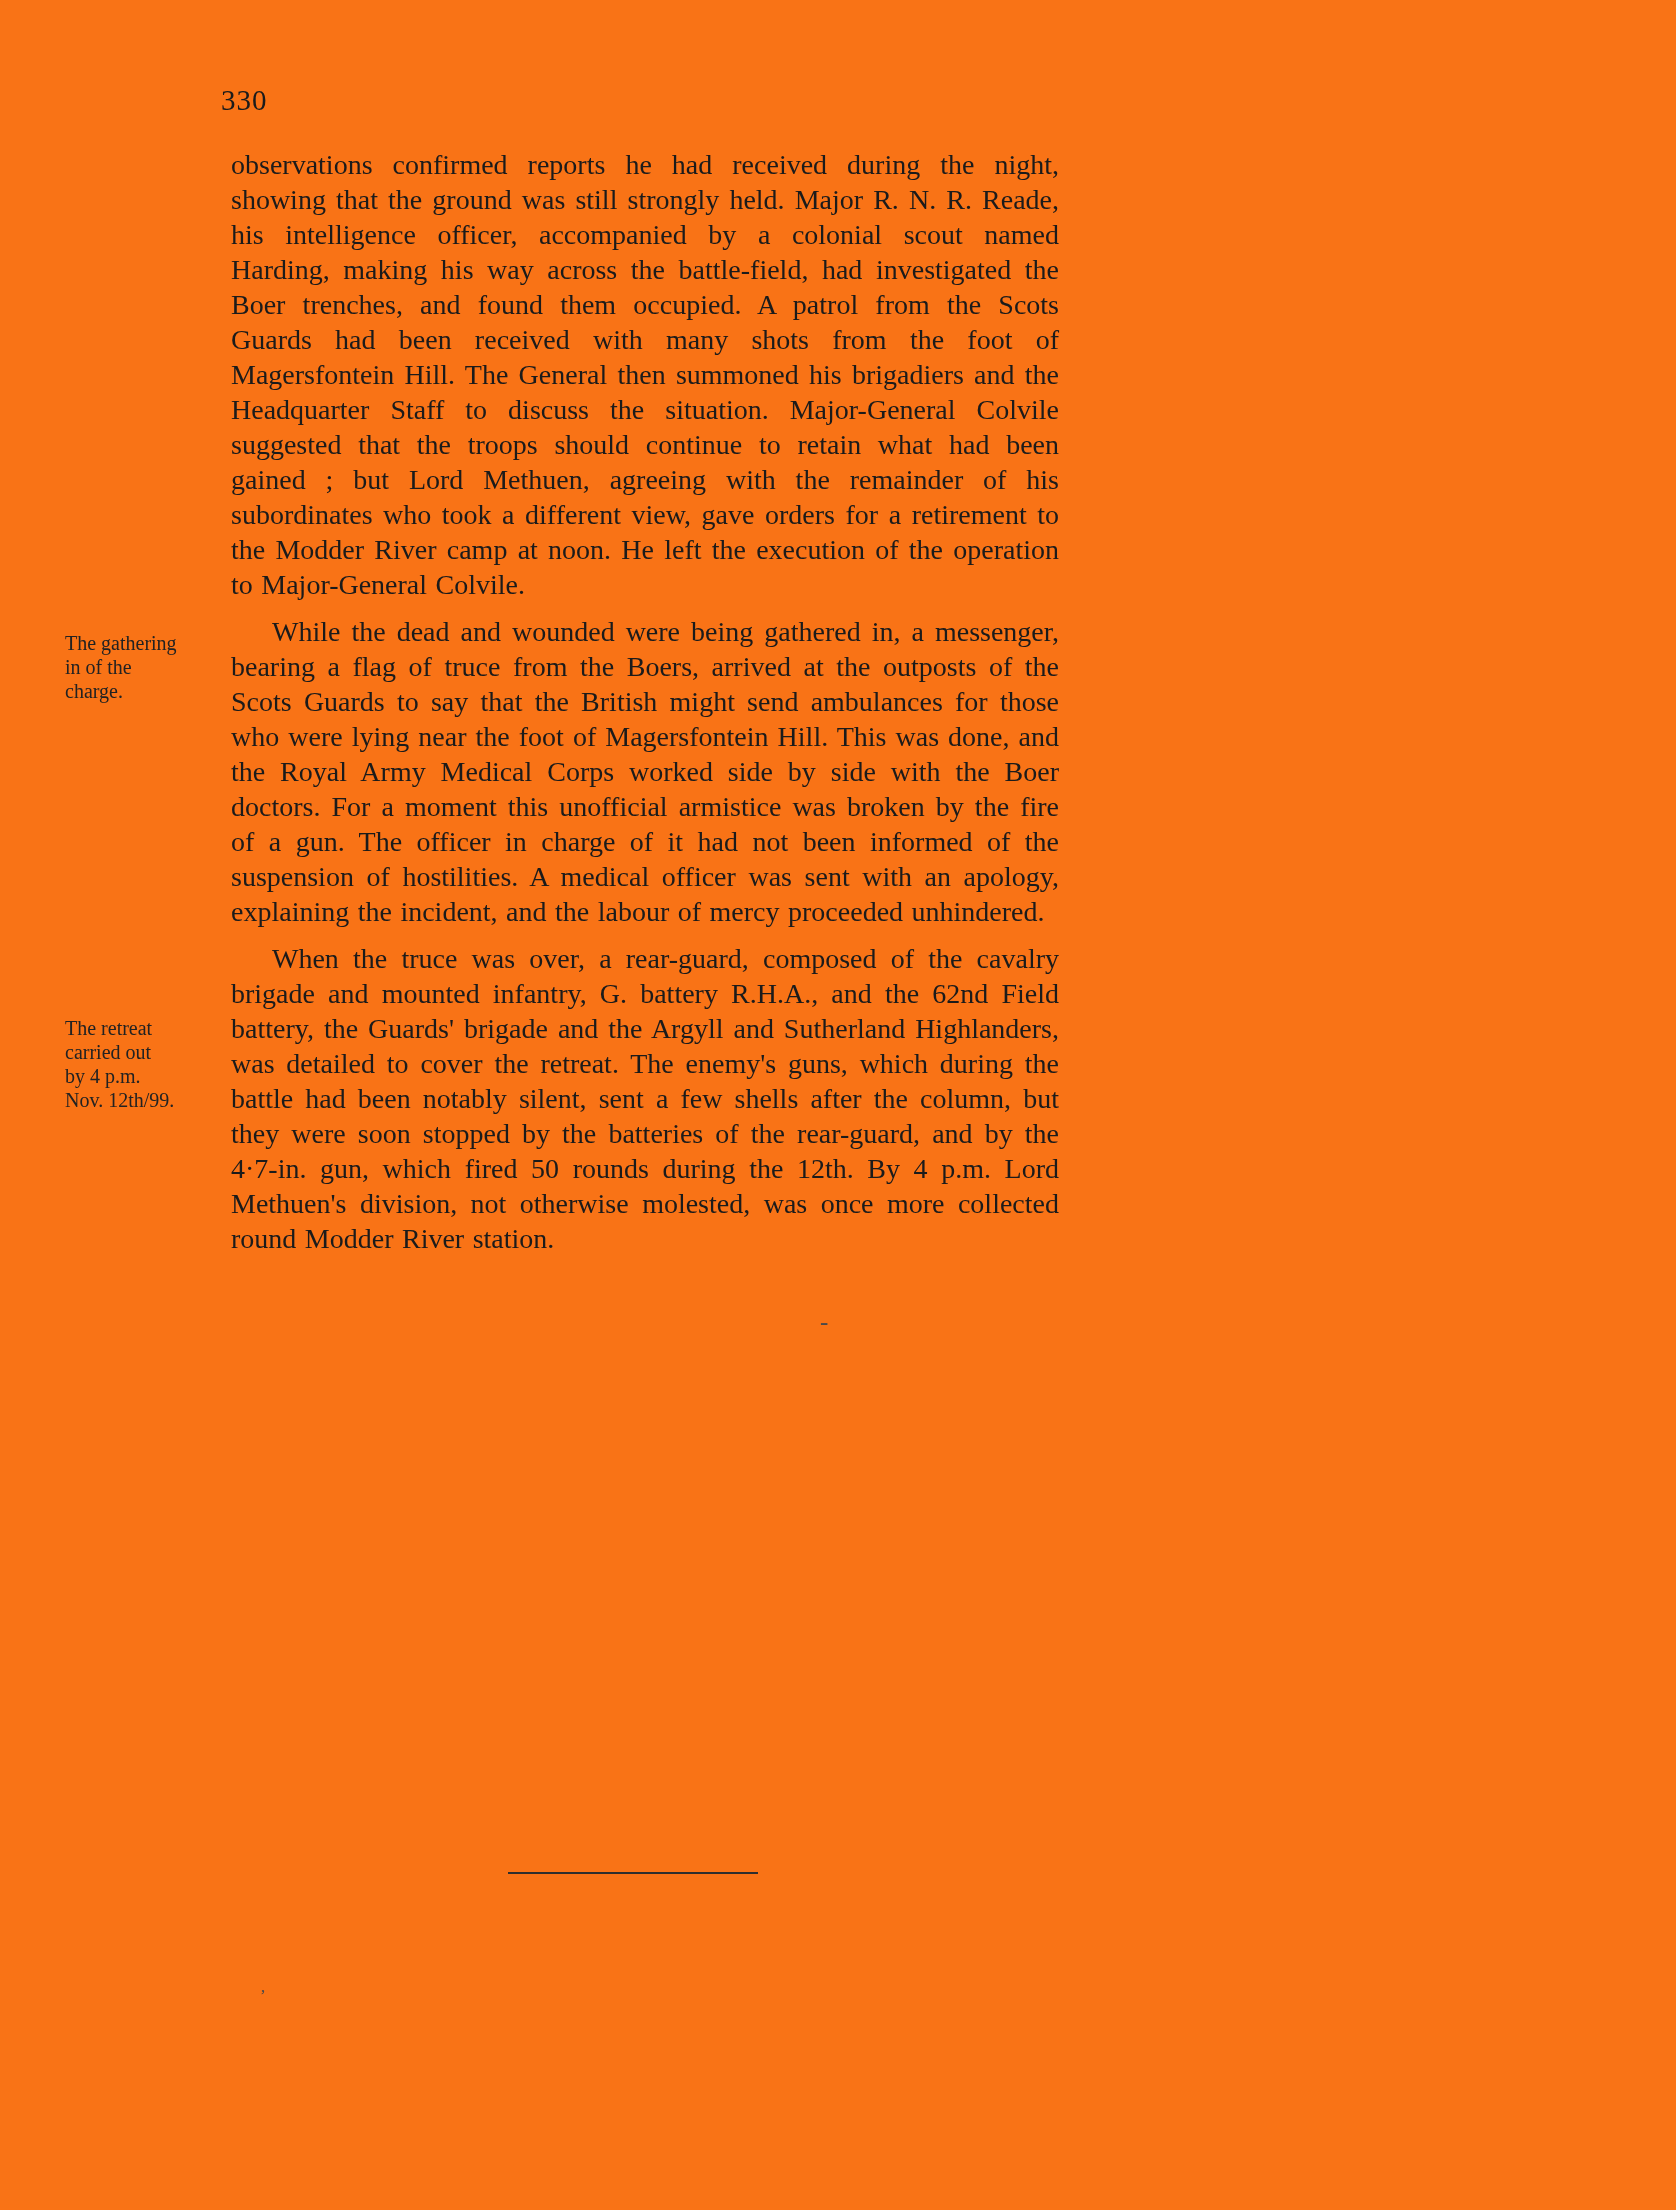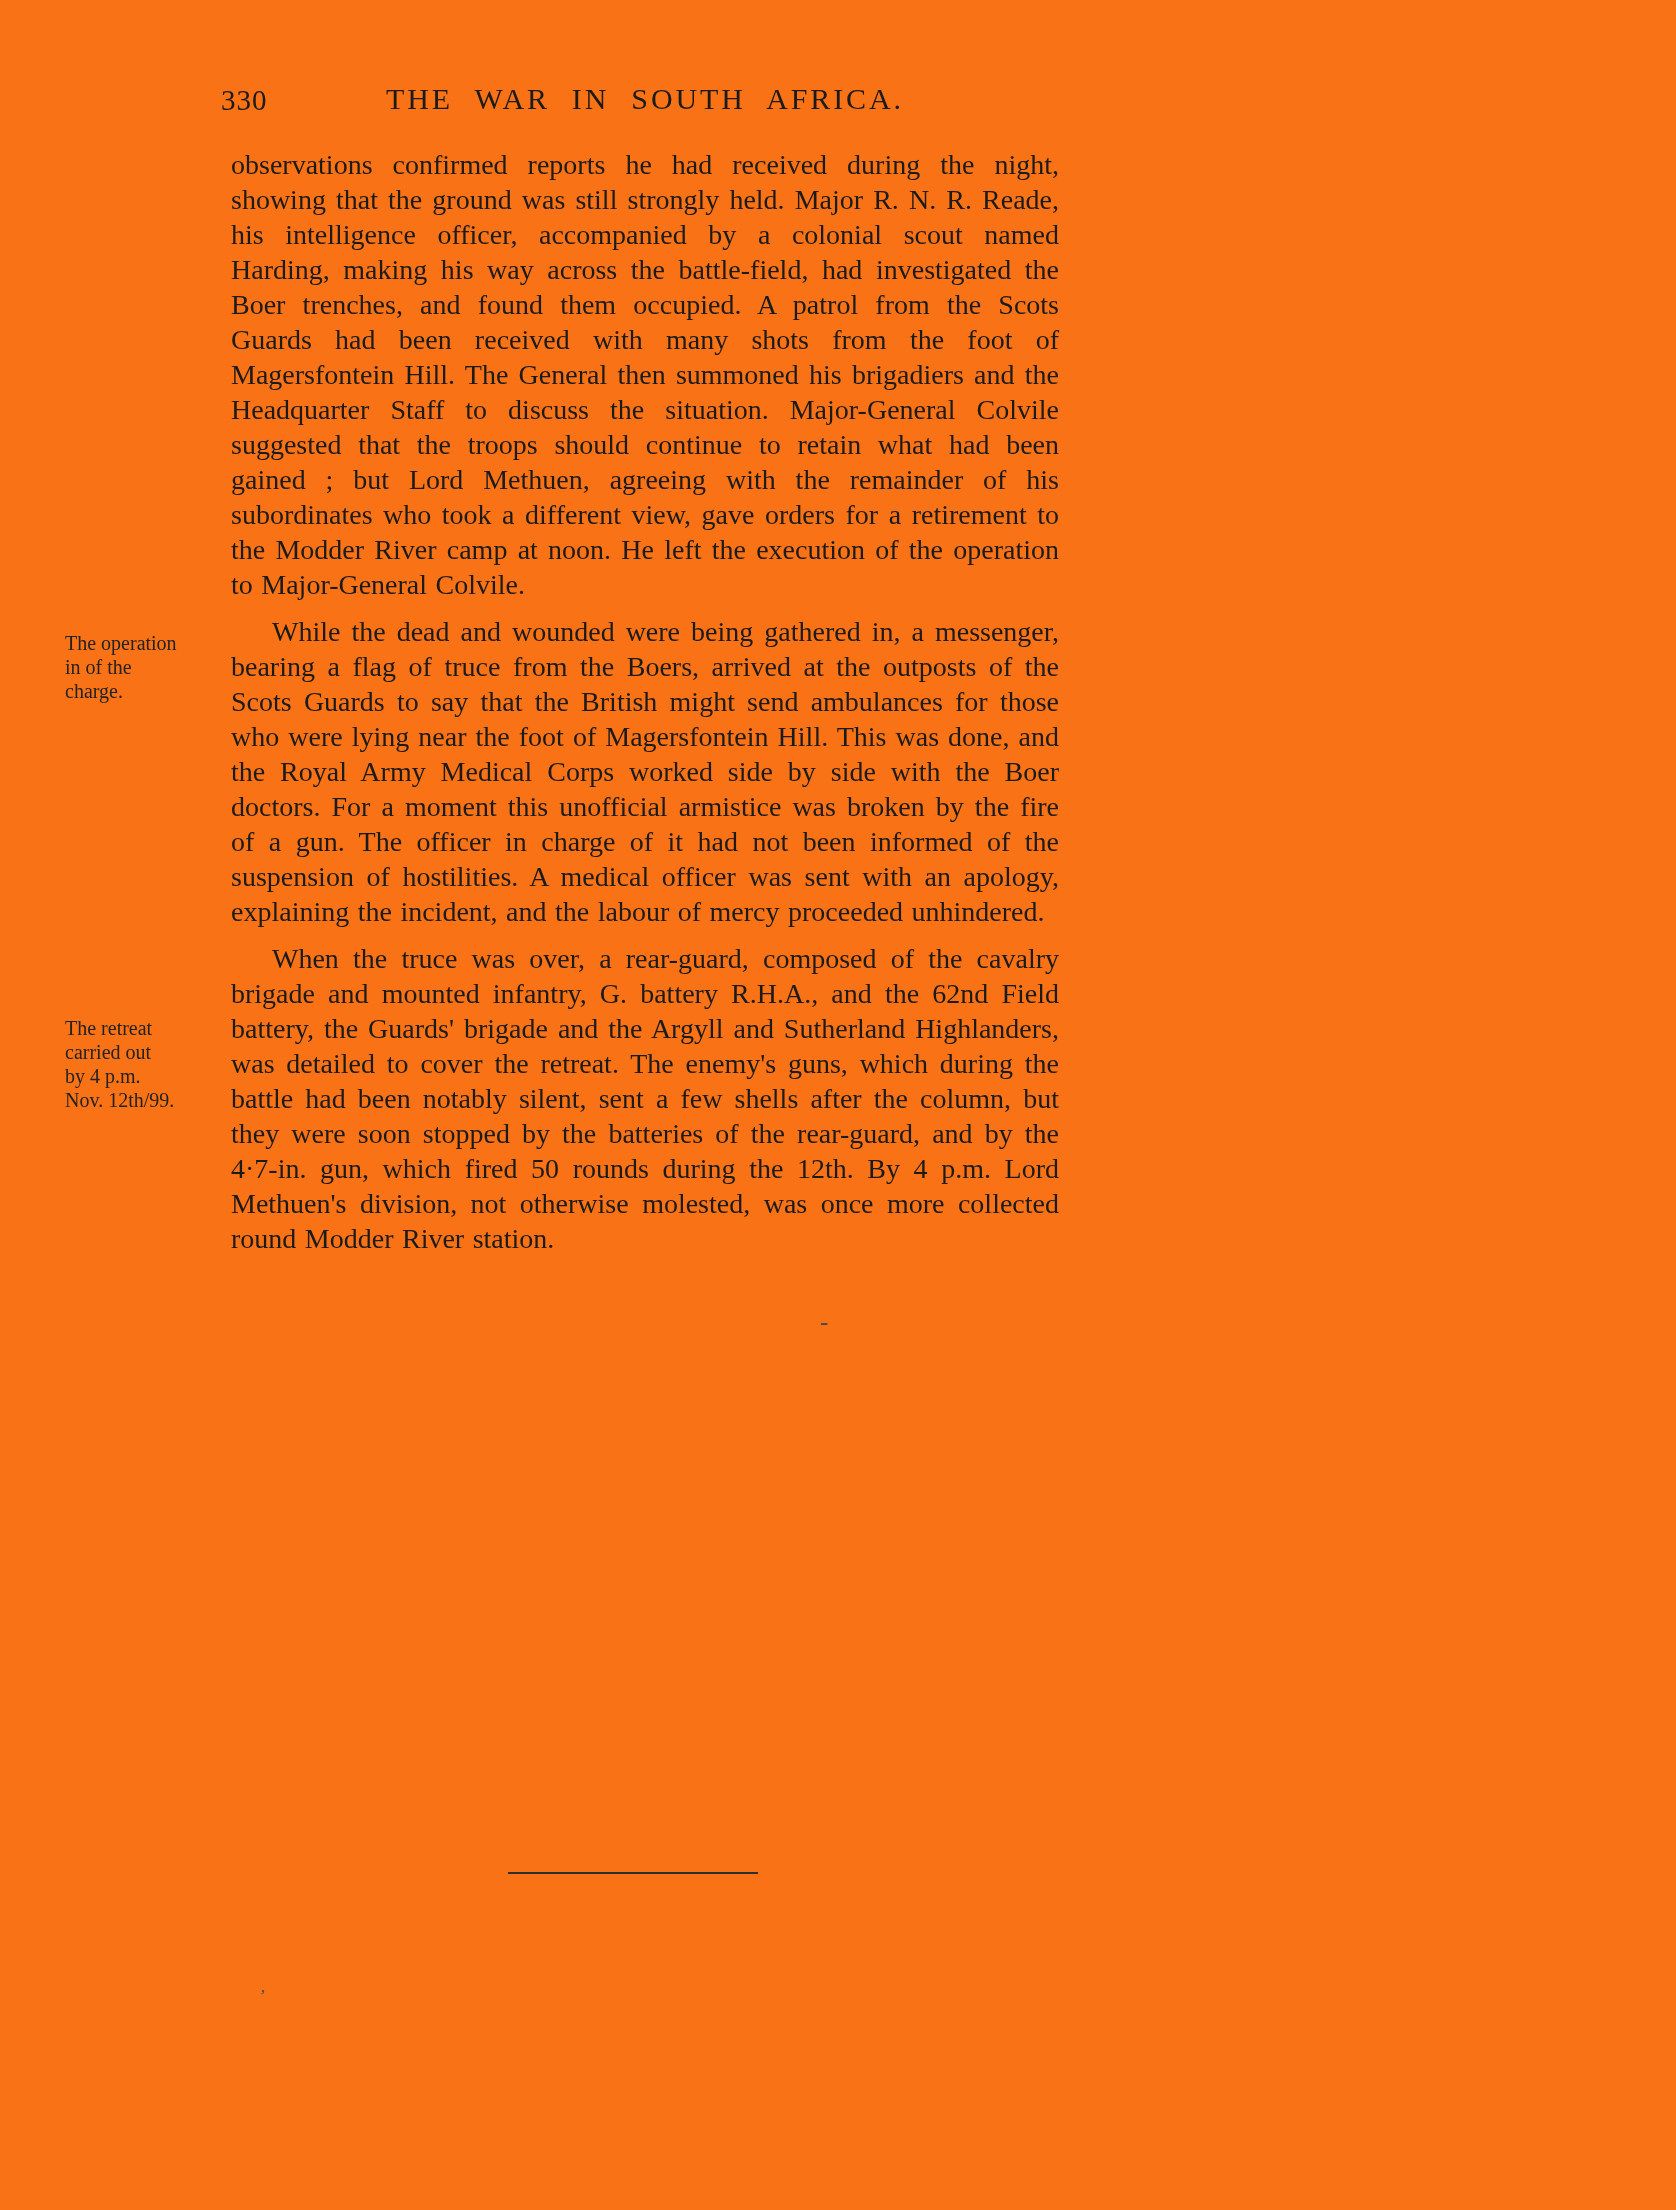--- a/index.html
+++ b/index.html
@@ -97,25 +97,24 @@
     color: #4a4a4a;
   }
 </style>
 </head>
 <body>
 
 <div class="page">
 
   <header class="page-header">
     <span class="page-number">330</span>
-    <span class="running-title">THE WAR IN SOUTH AFRICA.</span>
   </header>
 
   <aside class="margin-note note-1">
-    <span class="note-line">The operation</span>
+    <span class="note-line">The gathering</span>
     <span class="note-line">in of the</span>
     <span class="note-line">charge.</span>
   </aside>
 
   <aside class="margin-note note-2">
     <span class="note-line">The retreat</span>
     <span class="note-line">carried out</span>
     <span class="note-line">by 4 p.m.</span>
     <span class="note-line">Nov. 12th/99.</span>
   </aside>

